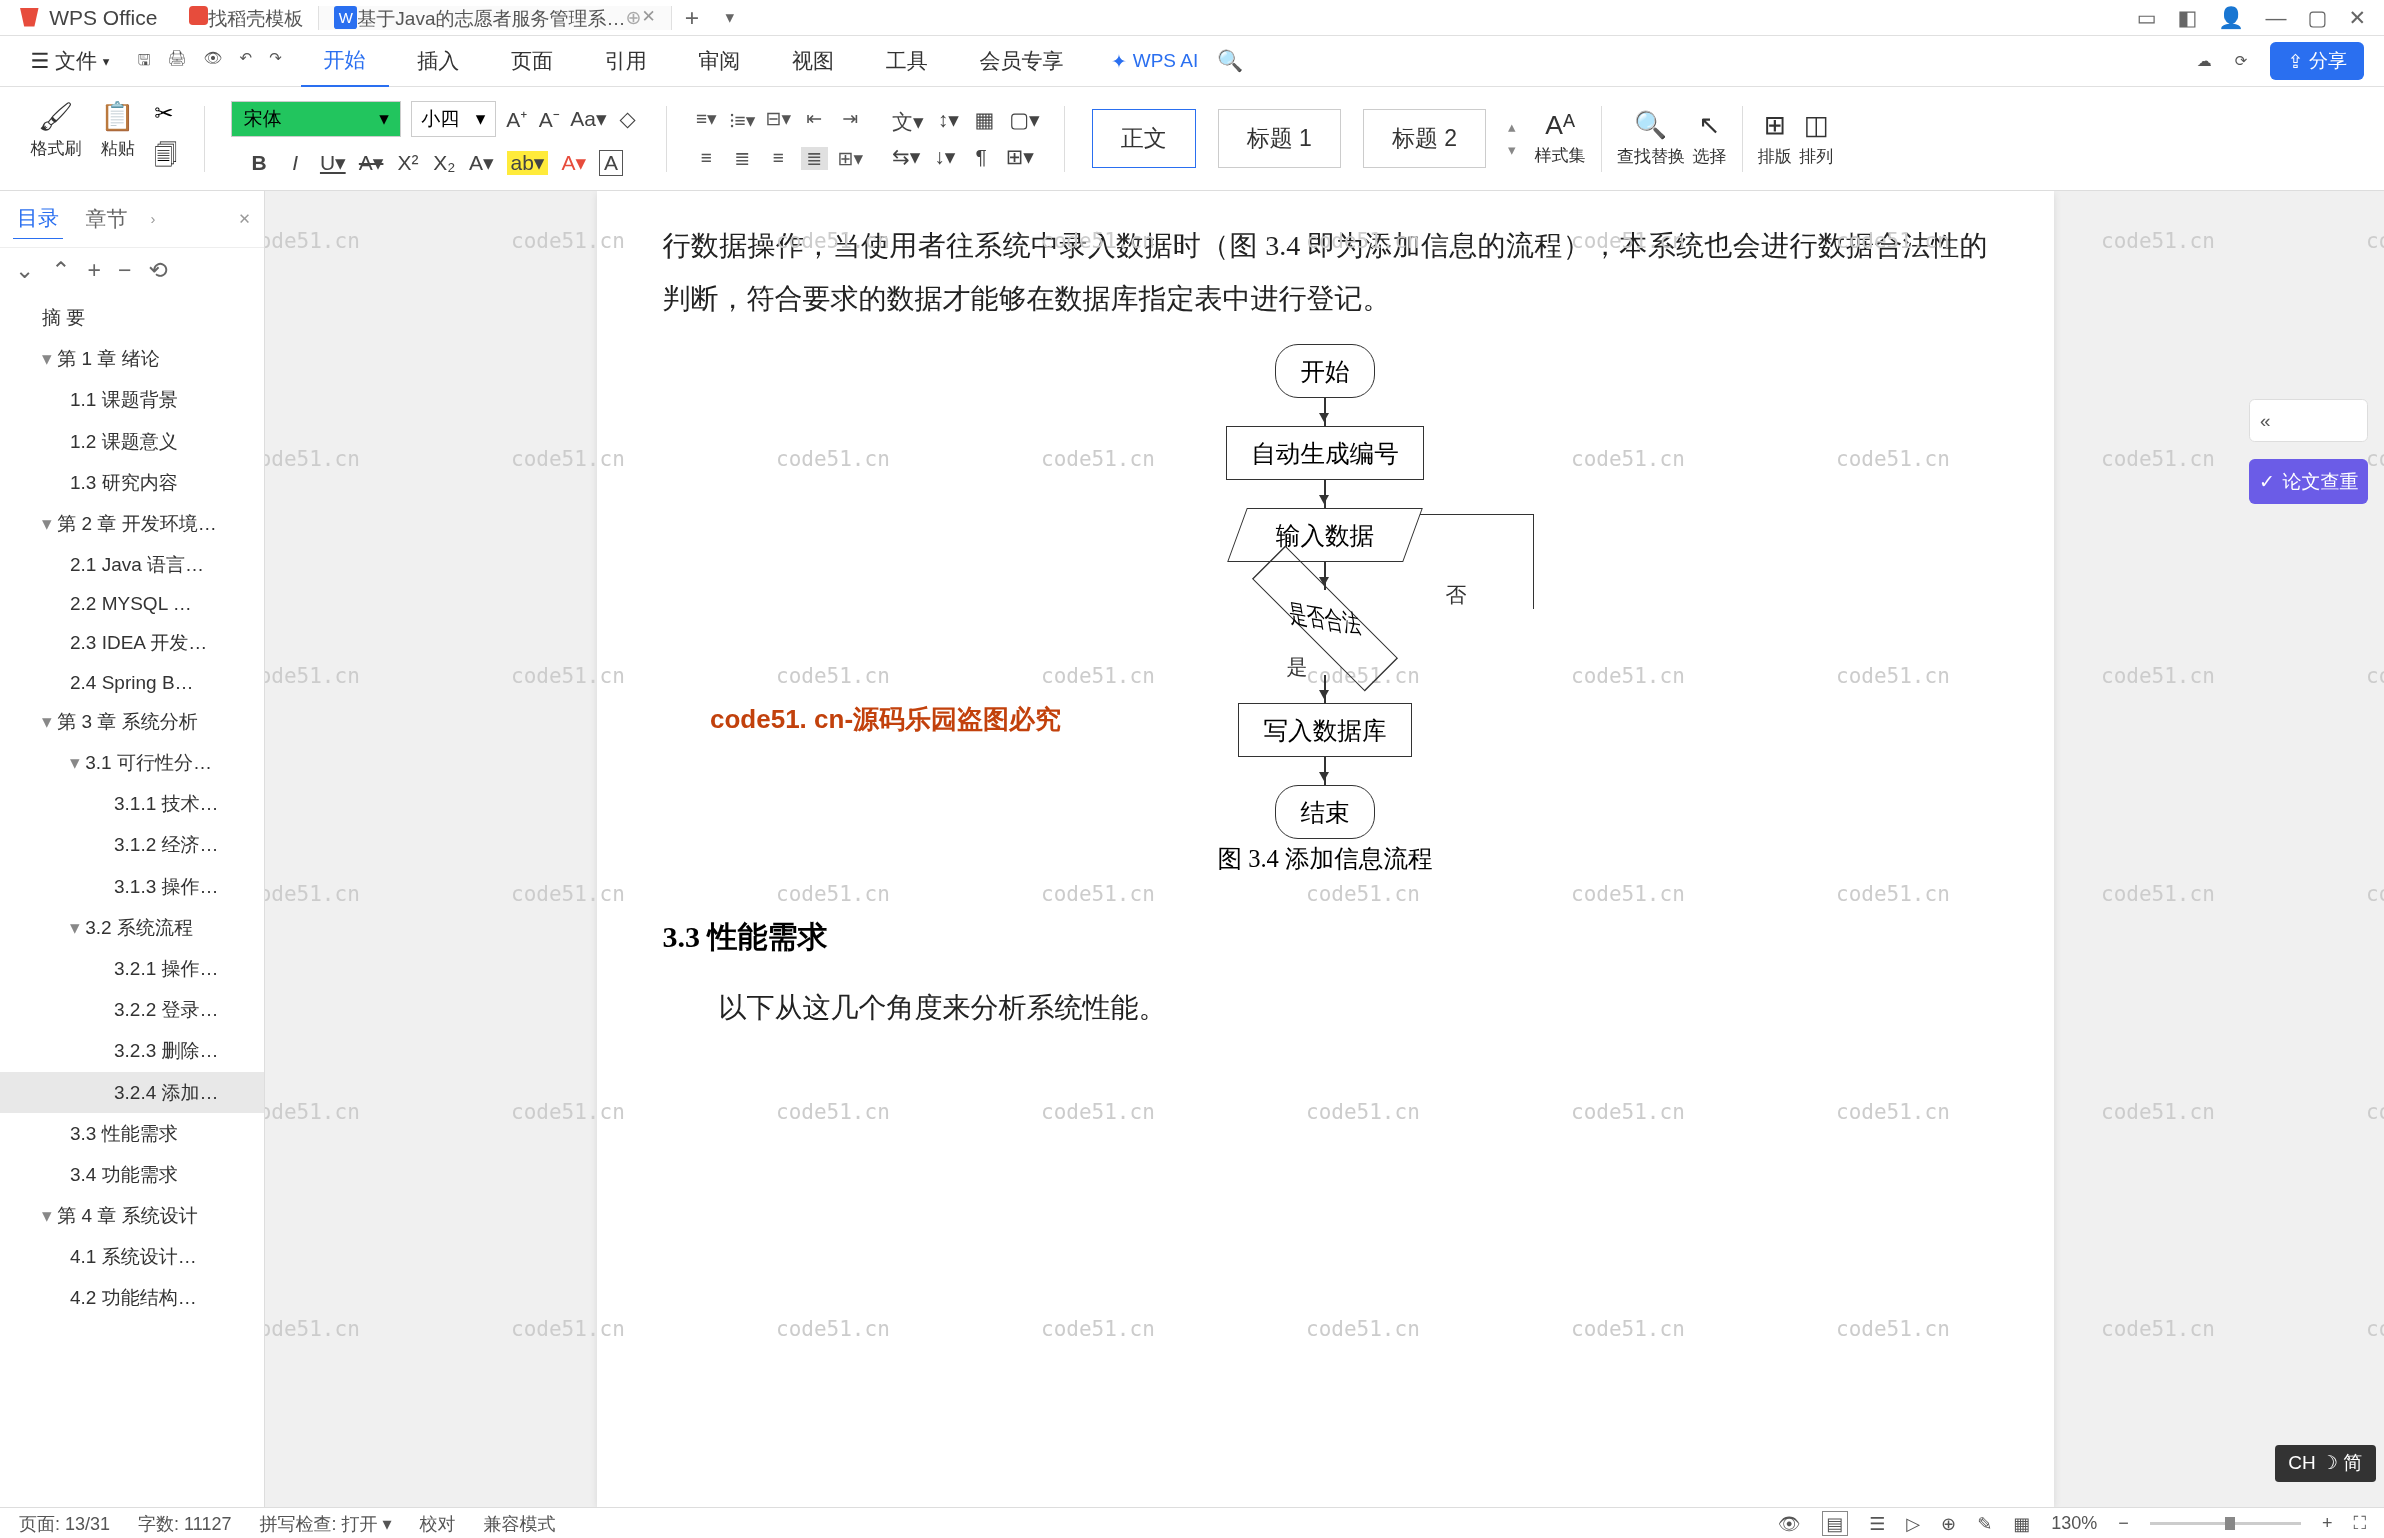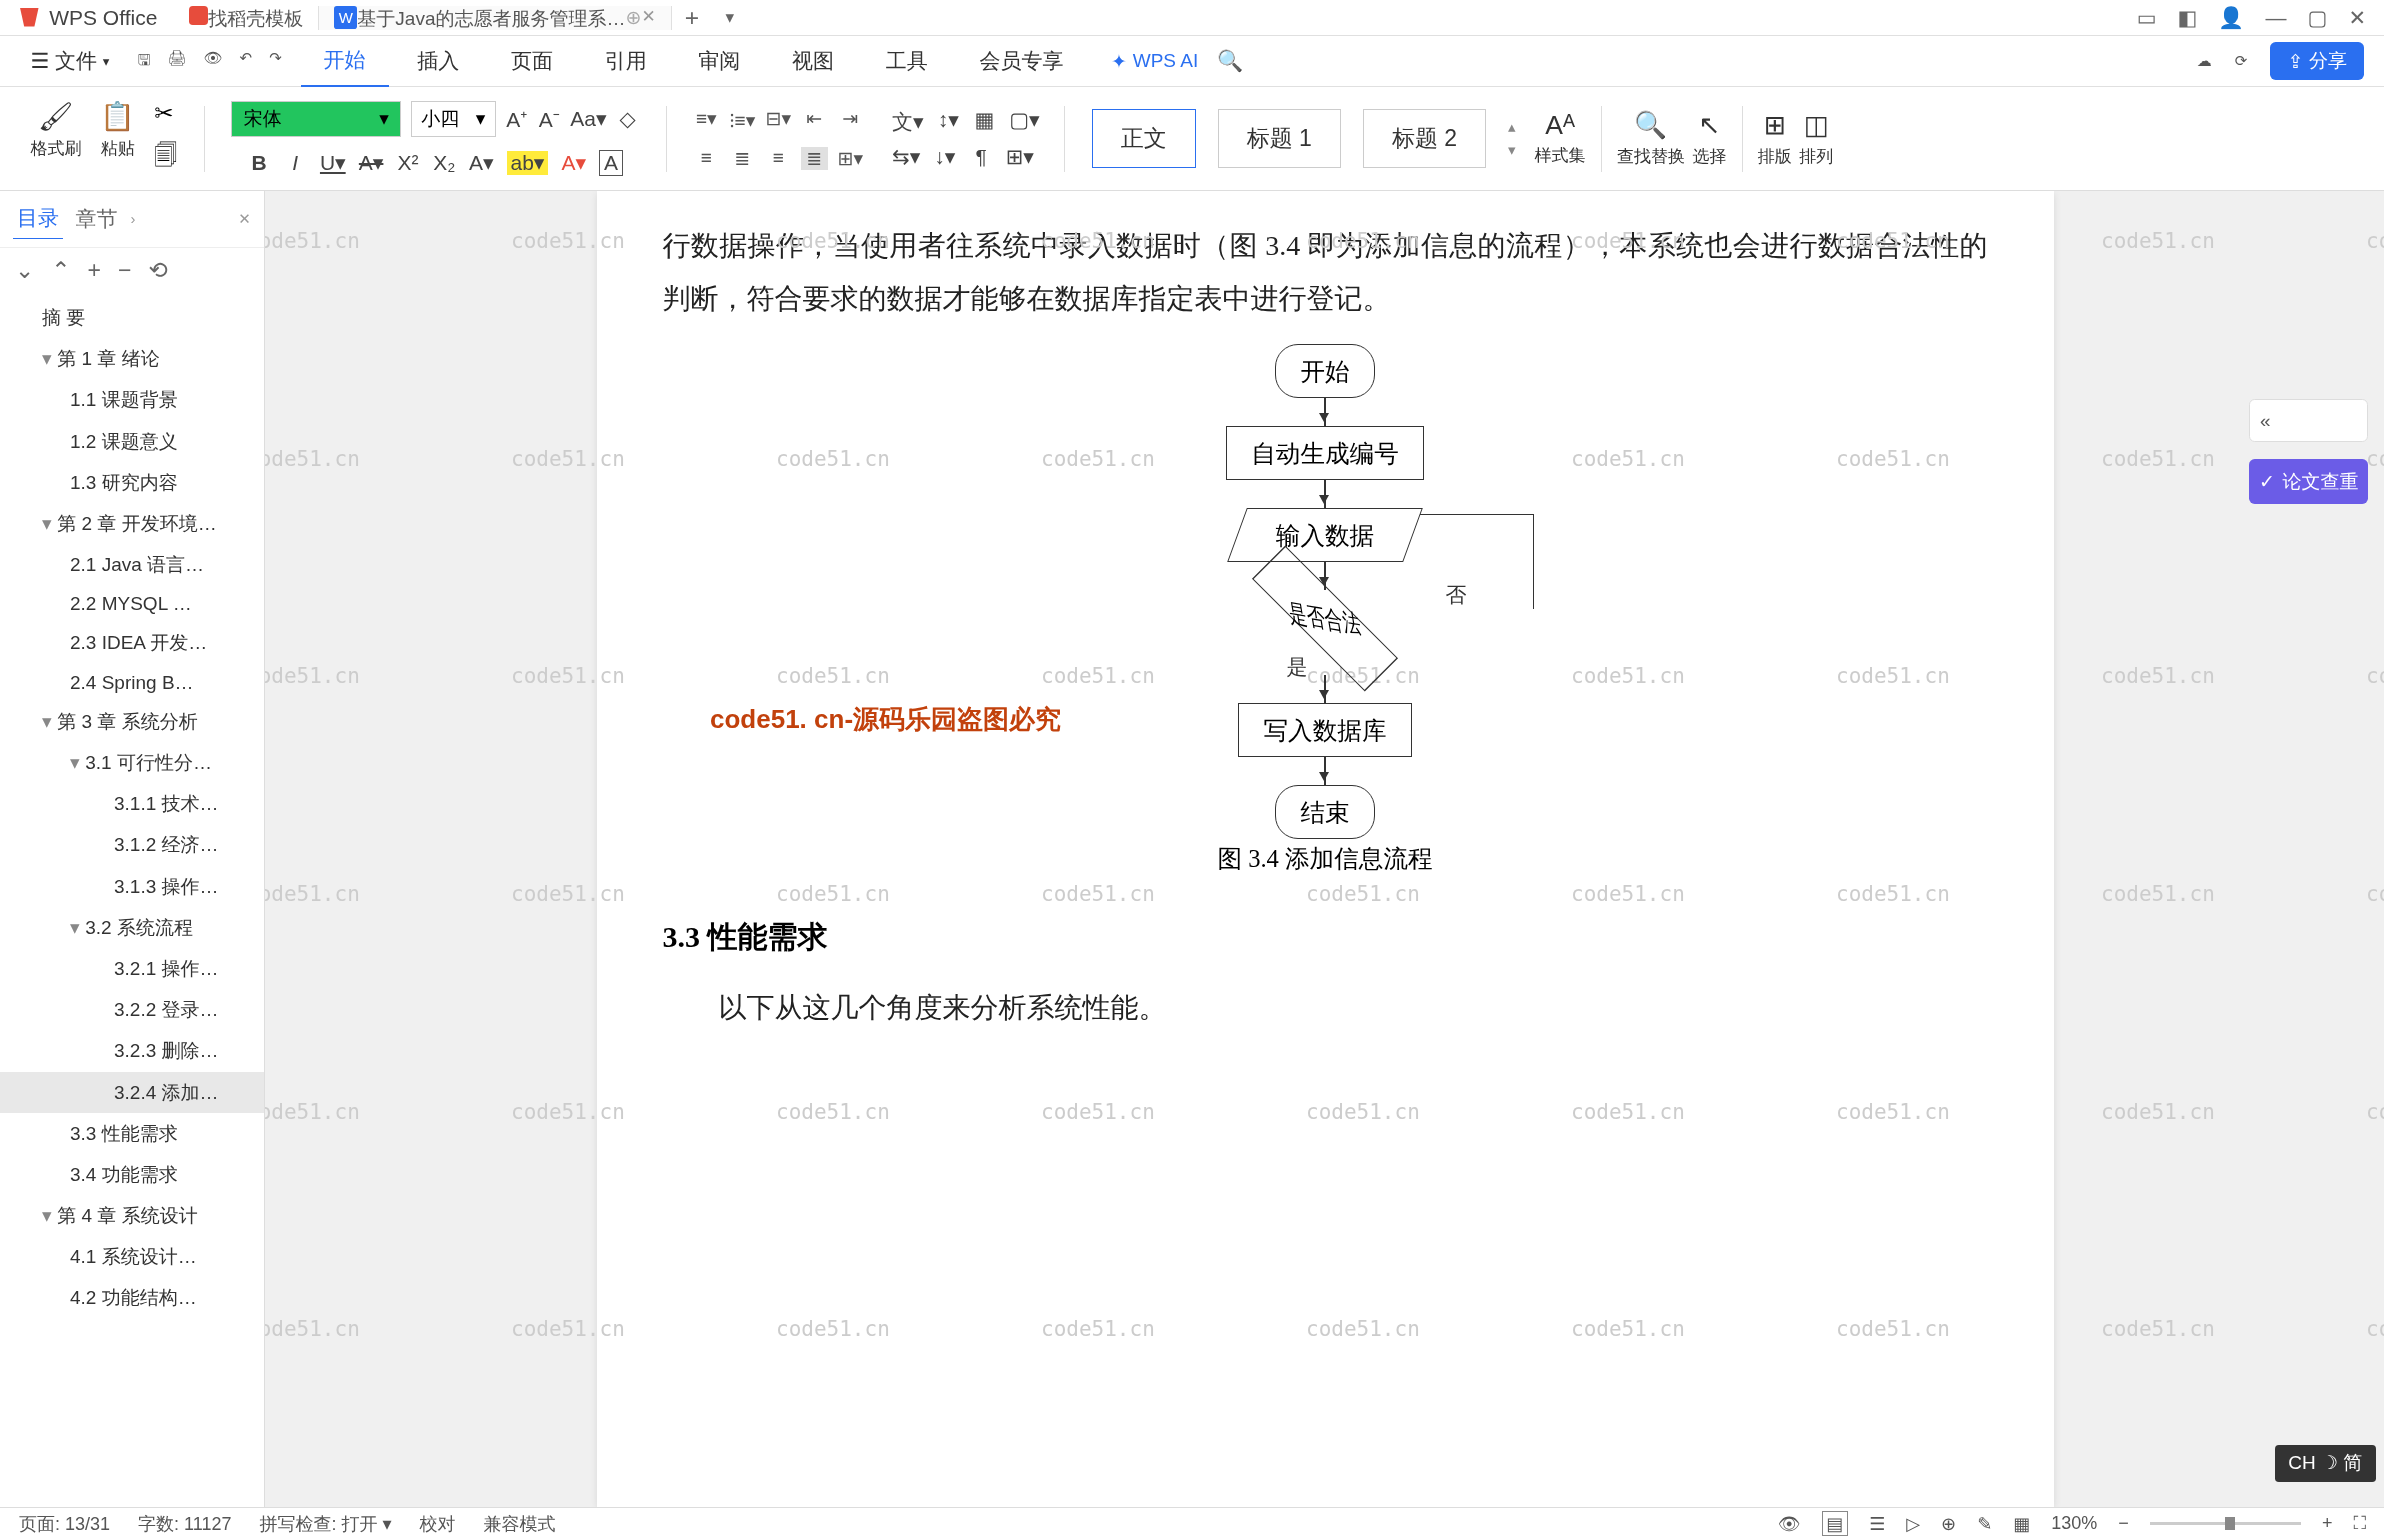--- a/index.html
+++ b/index.html
@@ -31,21 +31,21 @@
 .font-sel{border:0.9px solid #ccc;padding:3.8px 11.4px;font-size:19px;background:#22c55e;min-width:170px;display:flex;justify-content:space-between;align-items:center}
 .font-size-sel{border:0.9px solid #ccc;padding:3.8px 9.5px;font-size:19px;background:#fff;min-width:85px;display:flex;justify-content:space-between;align-items:center}
 .fmt-row{display:flex;gap:13.2px;margin-top:9.5px;align-items:center}
 .fmt-btn{font-size:21px;color:#444;min-width:23px;text-align:center}
 .para-grid{display:grid;grid-template-columns:repeat(5,26.5px);gap:9.5px}
 .para-grid span{font-size:19px;color:#555;text-align:center}
 .style-box{border:0.9px solid #ccc;padding:13.2px 28px;font-size:23px;color:#333;background:#fff}
 .style-box.accent{border:1.9px solid #2a6ff0}
 .workspace{display:flex;height:calc(1539px - 36px - 51px - 104px - 32px);position:relative}
 .outline-panel{width:265px;background:#fff;border-right:0.9px solid #ddd;display:flex;flex-direction:column;overflow:hidden}
-.outline-tabs{display:flex;align-items:center;padding:7.6px 13.2px;gap:9px;border-bottom:0.9px solid #eee}
+.outline-tabs{display:flex;align-items:center;padding:7.6px 13.2px;gap:19px;border-bottom:0.9px solid #eee}
 .outline-tab{font-size:21px;color:#666;padding:5.7px 3.8px}
 .outline-tab.active{color:#2a6ff0;border-bottom:1.9px solid #2a6ff0}
 .outline-tools{display:flex;gap:17px;padding:9.5px 15px;color:#666}
 .outline-tools span{font-size:23px}
 .outline-list{flex:1;overflow:auto;padding:3.8px 0}
 .ol-item{padding:7.6px 15px 7.6px 28px;font-size:19px;color:#333;white-space:nowrap;overflow:hidden;text-overflow:ellipsis}
 .ol-item.l1{padding-left:42px;font-weight:500}
 .ol-item.l2{padding-left:70px}
 .ol-item.l4{padding-left:114px}
 .ol-item.selected{background:#e8e8e8}

